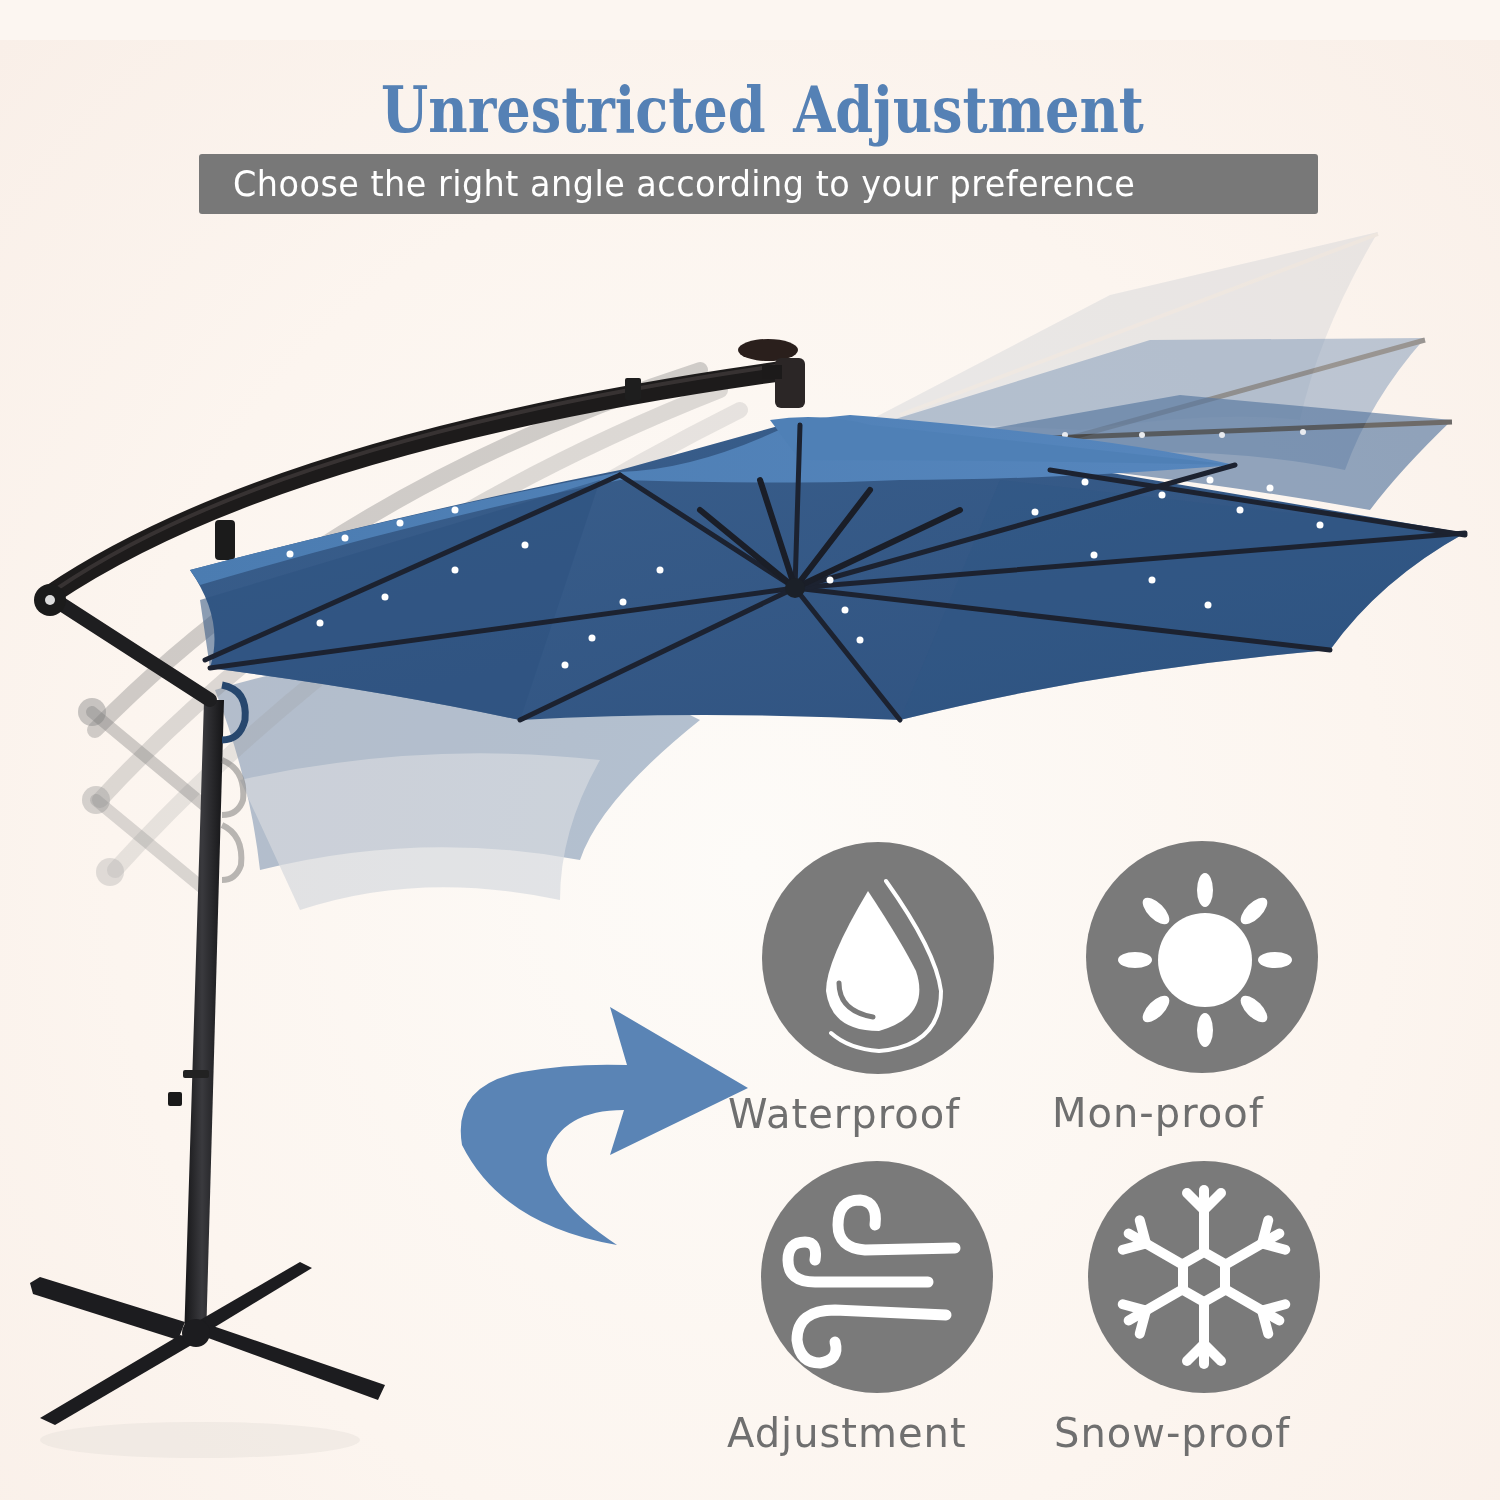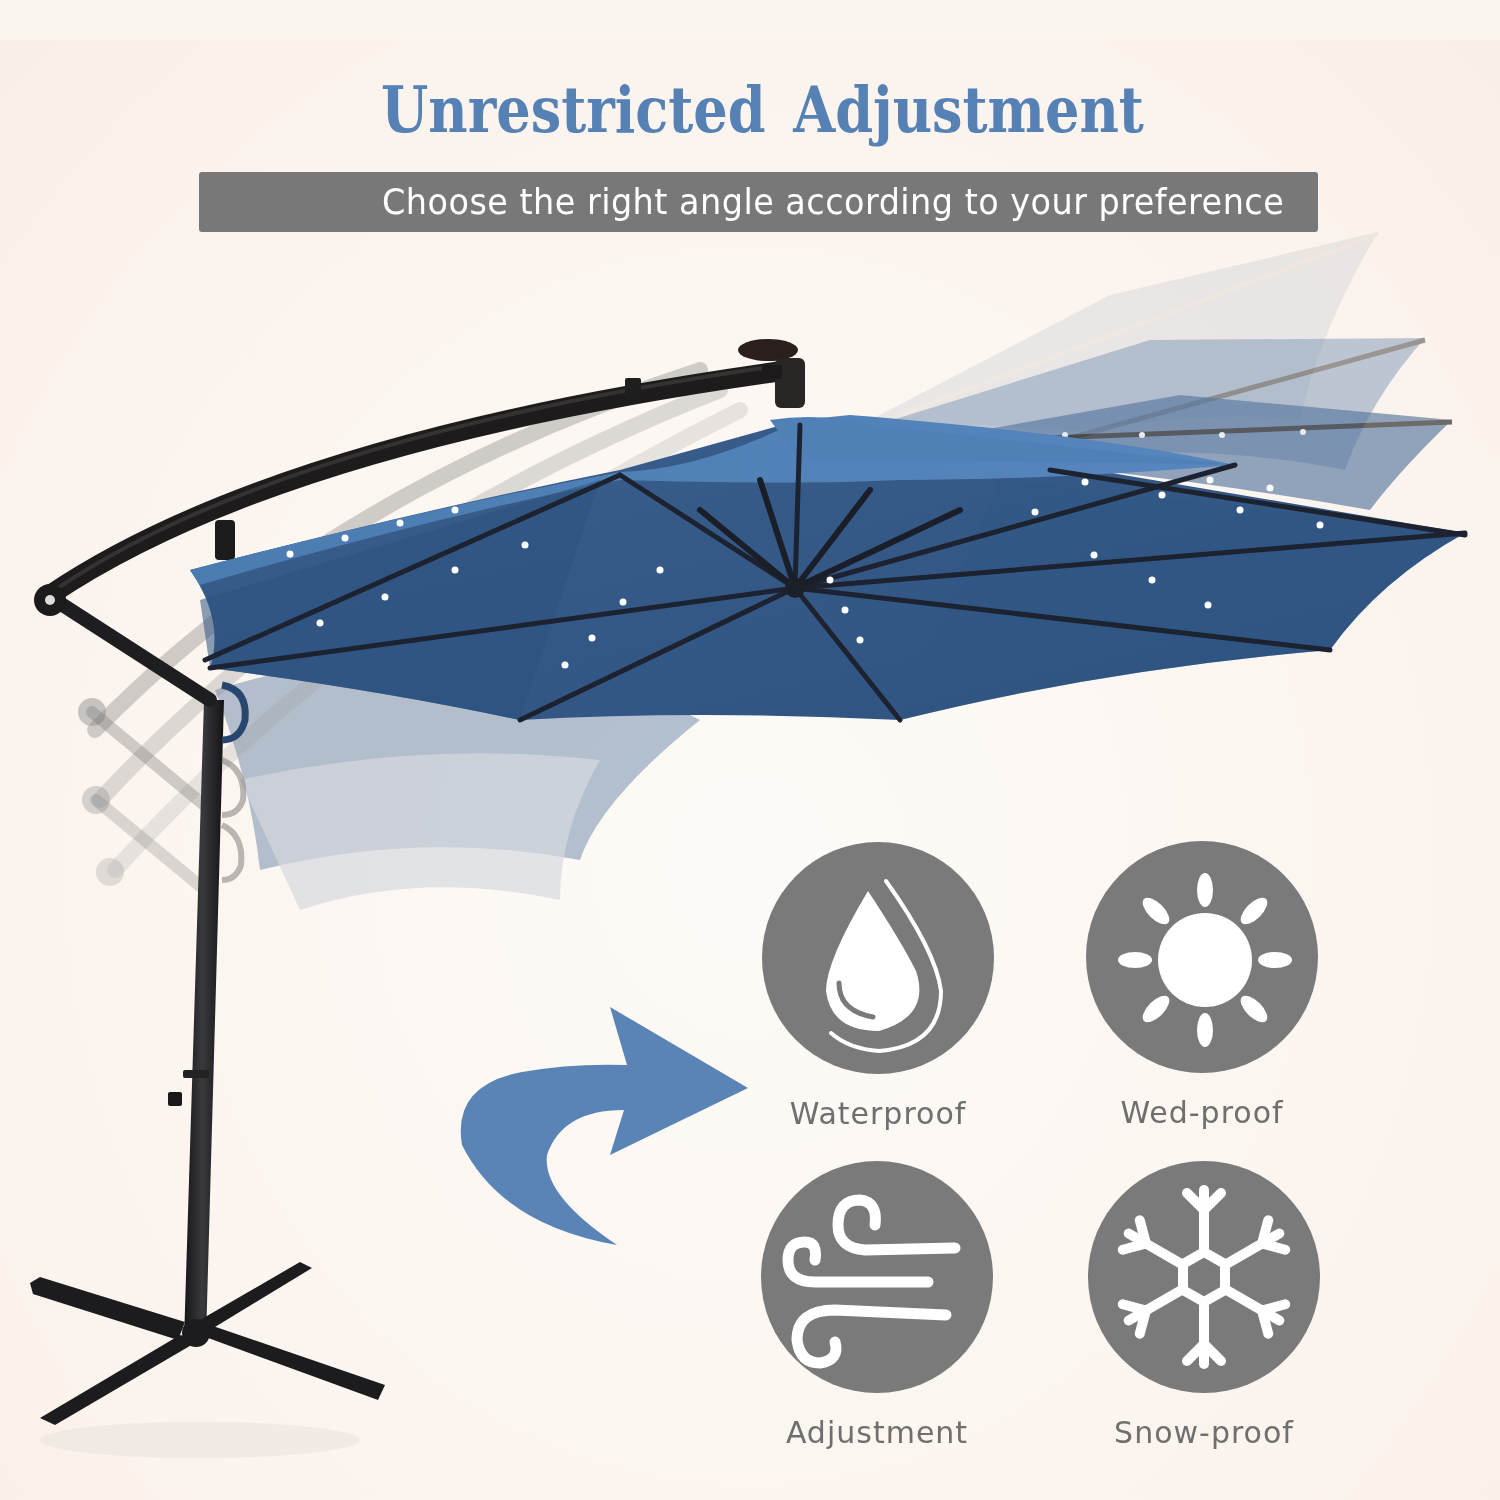--- a/index.html
+++ b/index.html
@@ -21,45 +21,45 @@
     font-weight: bold;
     font-size: 63px;
     letter-spacing: 0px;
     color: #5581b5;
     transform: scaleX(0.86);
     transform-origin: 762px 0;
     line-height: 80px;
     word-spacing: 10px;
   }
   .banner {
-    position: absolute; left: 199px; top: 132px; width: 1119px; height: 60px;
+    position: absolute; left: 199px; top: 114px; width: 1119px; height: 60px;
     background: #787878;
     border-radius: 3px;
-    display: flex; align-items: center; justify-content: flex-end;
+    display: flex; align-items: center; justify-content: flex-start;
   }
   .banner-text {
     color: #ffffff;
     font-family: "DejaVu Sans", sans-serif;
     font-size: 36px;
     letter-spacing: 0.5px;
     line-height: 60px;
     white-space: nowrap;
     transform: scaleX(0.93);
   }
   .illustration { position: absolute; left: 0; top: 0; width: 1500px; height: 1500px; }
   .feature {
     position: absolute; width: 240px; text-align: center;
   }
   .feature-circle { position: absolute; left: 3px; top: 0; width: 234px; height: 234px; }
   .feature-label {
     position: absolute; left: -30px; width: 300px; top: 248px;
-    text-align: center;
+    text-align: left;
     color: #6f6f6f;
     font-family: "DejaVu Sans", sans-serif;
-    font-size: 30px;
+    font-size: 40px;
     letter-spacing: 1px;
     line-height: 50px;
   }
   .arrow { position: absolute; left: 452px; top: 965px; width: 300px; height: 240px; }
 </style>
 </head>
 <body>
 
 <div class="stage">
   <div class="bg-glow"></div>
@@ -245,21 +245,21 @@
         <ellipse cx="120" cy="50" rx="8" ry="17"></ellipse>
         <ellipse cx="120" cy="190" rx="8" ry="17"></ellipse>
         <ellipse cx="50" cy="120" rx="17" ry="8"></ellipse>
         <ellipse cx="190" cy="120" rx="17" ry="8"></ellipse>
         <ellipse cx="71" cy="71" rx="8" ry="17" transform="rotate(-45 71 71)"></ellipse>
         <ellipse cx="169" cy="71" rx="8" ry="17" transform="rotate(45 169 71)"></ellipse>
         <ellipse cx="71" cy="169" rx="8" ry="17" transform="rotate(45 71 169)"></ellipse>
         <ellipse cx="169" cy="169" rx="8" ry="17" transform="rotate(-45 169 169)"></ellipse>
       </g>
     </svg>
-    <div class="feature-label">Wed-proof</div>
+    <div class="feature-label">Mon-proof</div>
   </div>
 
   <div class="feature" style="left:757px; top:1120px;">
     <svg class="feature-circle" viewBox="0 0 234 234" xmlns="http://www.w3.org/2000/svg">
       <circle cx="117" cy="117" r="116" fill="#7a7a7a"></circle>
       <g stroke="#ffffff" stroke-width="11" fill="none" stroke-linecap="round">
         <path d="M 115 65 Q 118 42 100 40 Q 78 40 78 65 Q 78 88 105 90 L 195 88"></path>
         <path d="M 55 100 Q 58 82 45 82 Q 28 82 28 100 Q 28 122 55 122 L 168 122"></path>
         <path d="M 75 182 Q 80 200 60 203 Q 40 203 37 180 Q 37 150 75 150 L 186 155"></path>
       </g>

